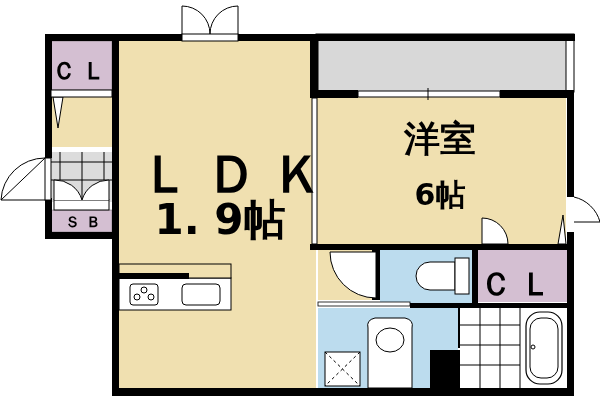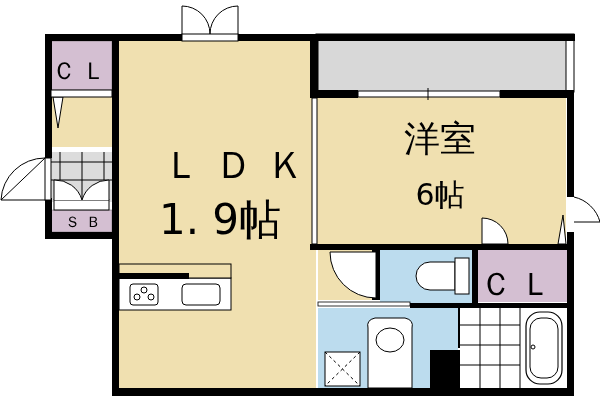--- a/index.html
+++ b/index.html
@@ -1,19 +1,19 @@
 <!DOCTYPE html>
 <html><head>
 <meta charset="utf-8">
 <style>
   html, body { margin: 0; padding: 0; background: #ffffff; }
   body { width: 600px; height: 400px; position: relative; overflow: hidden; font-family: "DejaVu Sans", sans-serif; }
   #plan { position: absolute; left: 0; top: 0; width: 600px; height: 400px; }
-  .room-label { position: absolute; color: #000; text-align: center; white-space: nowrap; }
-  .ldk-name { left: 140px; top: 140px; width: 180px; font-size: 38px; letter-spacing: 14px; margin-left: 11px; }
+  .room-label { position: absolute; color: #000; text-align: center; white-space: nowrap; font-weight: bold; }
+  .ldk-name { left: 140px; top: 140px; width: 180px; font-size: 52px; letter-spacing: 14px; }
   .ldk-size { left: 120px; top: 192px; width: 200px; font-size: 42px; }
   .yoshitsu-name { left: 365px; top: 115px; width: 150px; font-size: 36px; }
   .yoshitsu-size { left: 390px; top: 175px; width: 100px; font-size: 30px; }
   .cl1 { left: 52px; top: 55px; width: 60px; font-size: 24px; letter-spacing: 6px; }
   .sb { left: 52px; top: 213px; width: 68px; font-size: 15px; letter-spacing: 6px; }
   .cl2 { left: 480px; top: 263px; width: 80px; font-size: 32px; letter-spacing: 8px; }
 </style>
 </head>
 <body>
 

